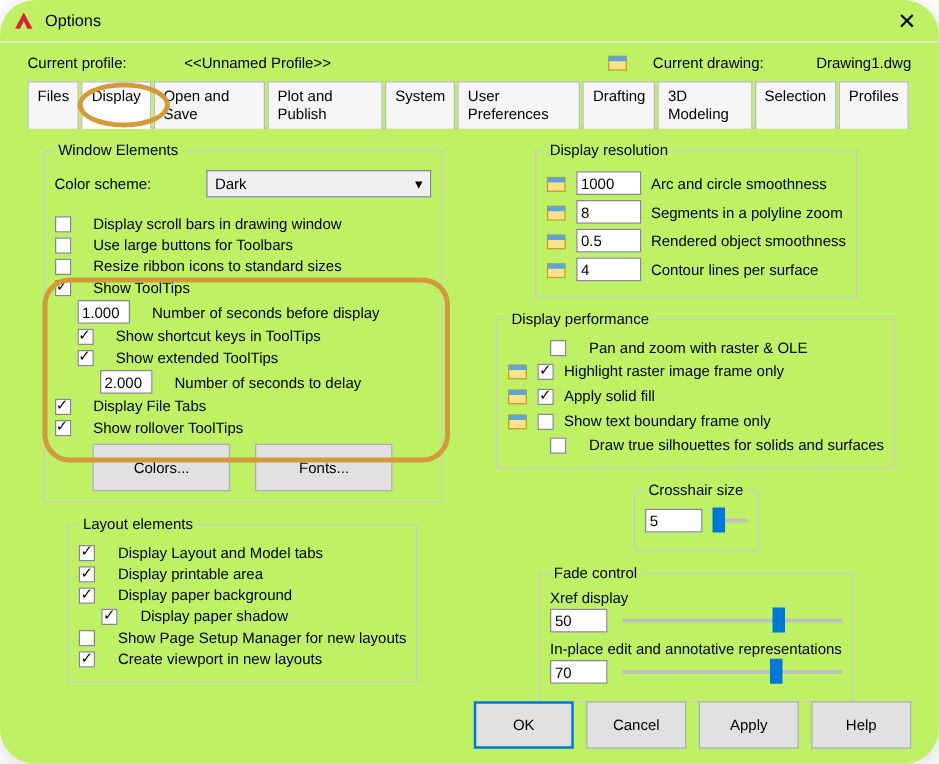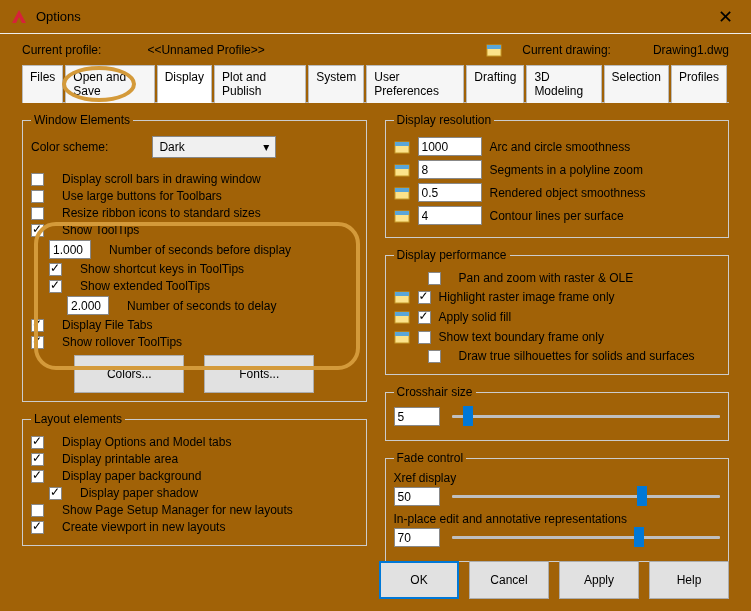--- a/index.html
+++ b/index.html
@@ -10,23 +10,24 @@
     background: #fff;
     color: #000;
     width: 751px;
     height: 611px;
     overflow: hidden;
     position: relative;
   }
   .window {
     width: 751px;
     height: 611px;
-    background: #a16207;
+    background: #bef264;
     box-shadow: 0 4px 20px rgba(0,0,0,0.15);
     position: relative;
+    border-radius: 28px;
   }
   .titlebar {
     height: 34px;
     display: flex;
     align-items: center;
     padding: 0 10px;
     border-bottom: 1px solid #eee;
   }
   .app-icon {
     width: 18px; height: 18px;
@@ -72,21 +73,21 @@
   .tab.active {
     background:#fff;
     border-bottom:1px solid #fff;
     z-index:2;
   }
   .content {
     padding:10px 0 0 0;
     display:flex;
     gap:18px;
   }
-  .col { flex:1; display:flex; flex-direction:column; gap:10px; }
+  .col { flex:1; display:flex; flex-direction:column; gap:10px;align-items:center; }
   fieldset {
     border:1px solid #ccc;
     padding:6px 8px 8px 8px;
     margin:0;
   }
   legend { font-size:12px; padding:0 3px; }
   .row { display:flex; align-items:center; gap:18px; margin:3px 0; }
   .chk { width:13px; height:13px; border:1px solid #888; display:inline-block; flex-shrink:0; background:#fff; position:relative; }
   .chk.checked::after {
     content:"✓";
@@ -99,21 +100,21 @@
   .indent2 { margin-left:36px; }
   .num-input {
     width:42px;
     height:19px;
     border:1px solid #888;
     padding:1px 3px;
     font-size:12px;
     background:#fff;
   }
   .select {
-    width:124px;
+    width:180px;
     height:22px;
     border:1px solid #888;
     background:#f0f0f0;
     display:flex;
     align-items:center;
     justify-content:space-between;
     padding:0 6px;
     font-size:12px;
   }
   .btn {
@@ -124,21 +125,21 @@
     font-size:12px;
     display:inline-flex;
     align-items:center;
     justify-content:center;
     cursor:default;
   }
   .btn.default { border:2px solid #0078d7; }
   .btn-row { display:flex; gap:20px; justify-content:center; margin-top:6px; }
 
   .res-row { display:flex; align-items:center; gap:8px; margin:4px 0; }
-  .res-input { width:64px; height:19px; border:1px solid #888; padding:1px 3px; font-size:12px; background:#fff; }
+  .res-input { width:52px; height:19px; border:1px solid #888; padding:1px 3px; font-size:12px; background:#fff; }
   .res-label { font-size:12px; }
   .res-icon { width:16px; height:16px; flex-shrink:0; }
 
   .slider-wrap { display:flex; align-items:center; gap:12px; margin:2px 0 6px 0; }
   .slider-val { width:46px; height:19px; border:1px solid #888; padding:1px 3px; font-size:12px; background:#fff; }
   .slider-track {
     flex:1;
     height:3px;
     background:#bfbfbf;
     position:relative;
@@ -203,22 +204,22 @@
             <rect x="1" y="3" width="14" height="11" fill="#fce38a" stroke="#c79a2b"></rect>
             <rect x="1" y="3" width="14" height="4" fill="#5aa6d8"></rect>
           </svg>
       </span>
       <span>Current drawing:</span>
       <span style="margin-left:22px">Drawing1.dwg</span>
     </div>
 
     <div class="tabs">
       <div class="tab">Files</div>
+      <div class="tab active">Display</div>
       <div class="tab">Open and Save</div>
-      <div class="tab active">Display</div>
       <div class="tab">Plot and Publish</div>
       <div class="tab">System</div>
       <div class="tab">User Preferences</div>
       <div class="tab">Drafting</div>
       <div class="tab">3D Modeling</div>
       <div class="tab">Selection</div>
       <div class="tab">Profiles</div>
     </div>
 
     <div class="content">
@@ -283,21 +284,21 @@
           <div class="btn-row">
             <div class="btn" style="width:110px">Colors...</div>
             <div class="btn" style="width:110px">Fonts...</div>
           </div>
         </fieldset>
 
         <fieldset>
           <legend>Layout elements</legend>
           <div class="row">
               <span class="chk checked"></span>
-              <span>Display Options and Model tabs</span>
+              <span>Display Layout and Model tabs</span>
             </div>
           <div class="row">
               <span class="chk checked"></span>
               <span>Display printable area</span>
             </div>
           <div class="row">
               <span class="chk checked"></span>
               <span>Display paper background</span>
             </div>
           <div class="row indent1">

